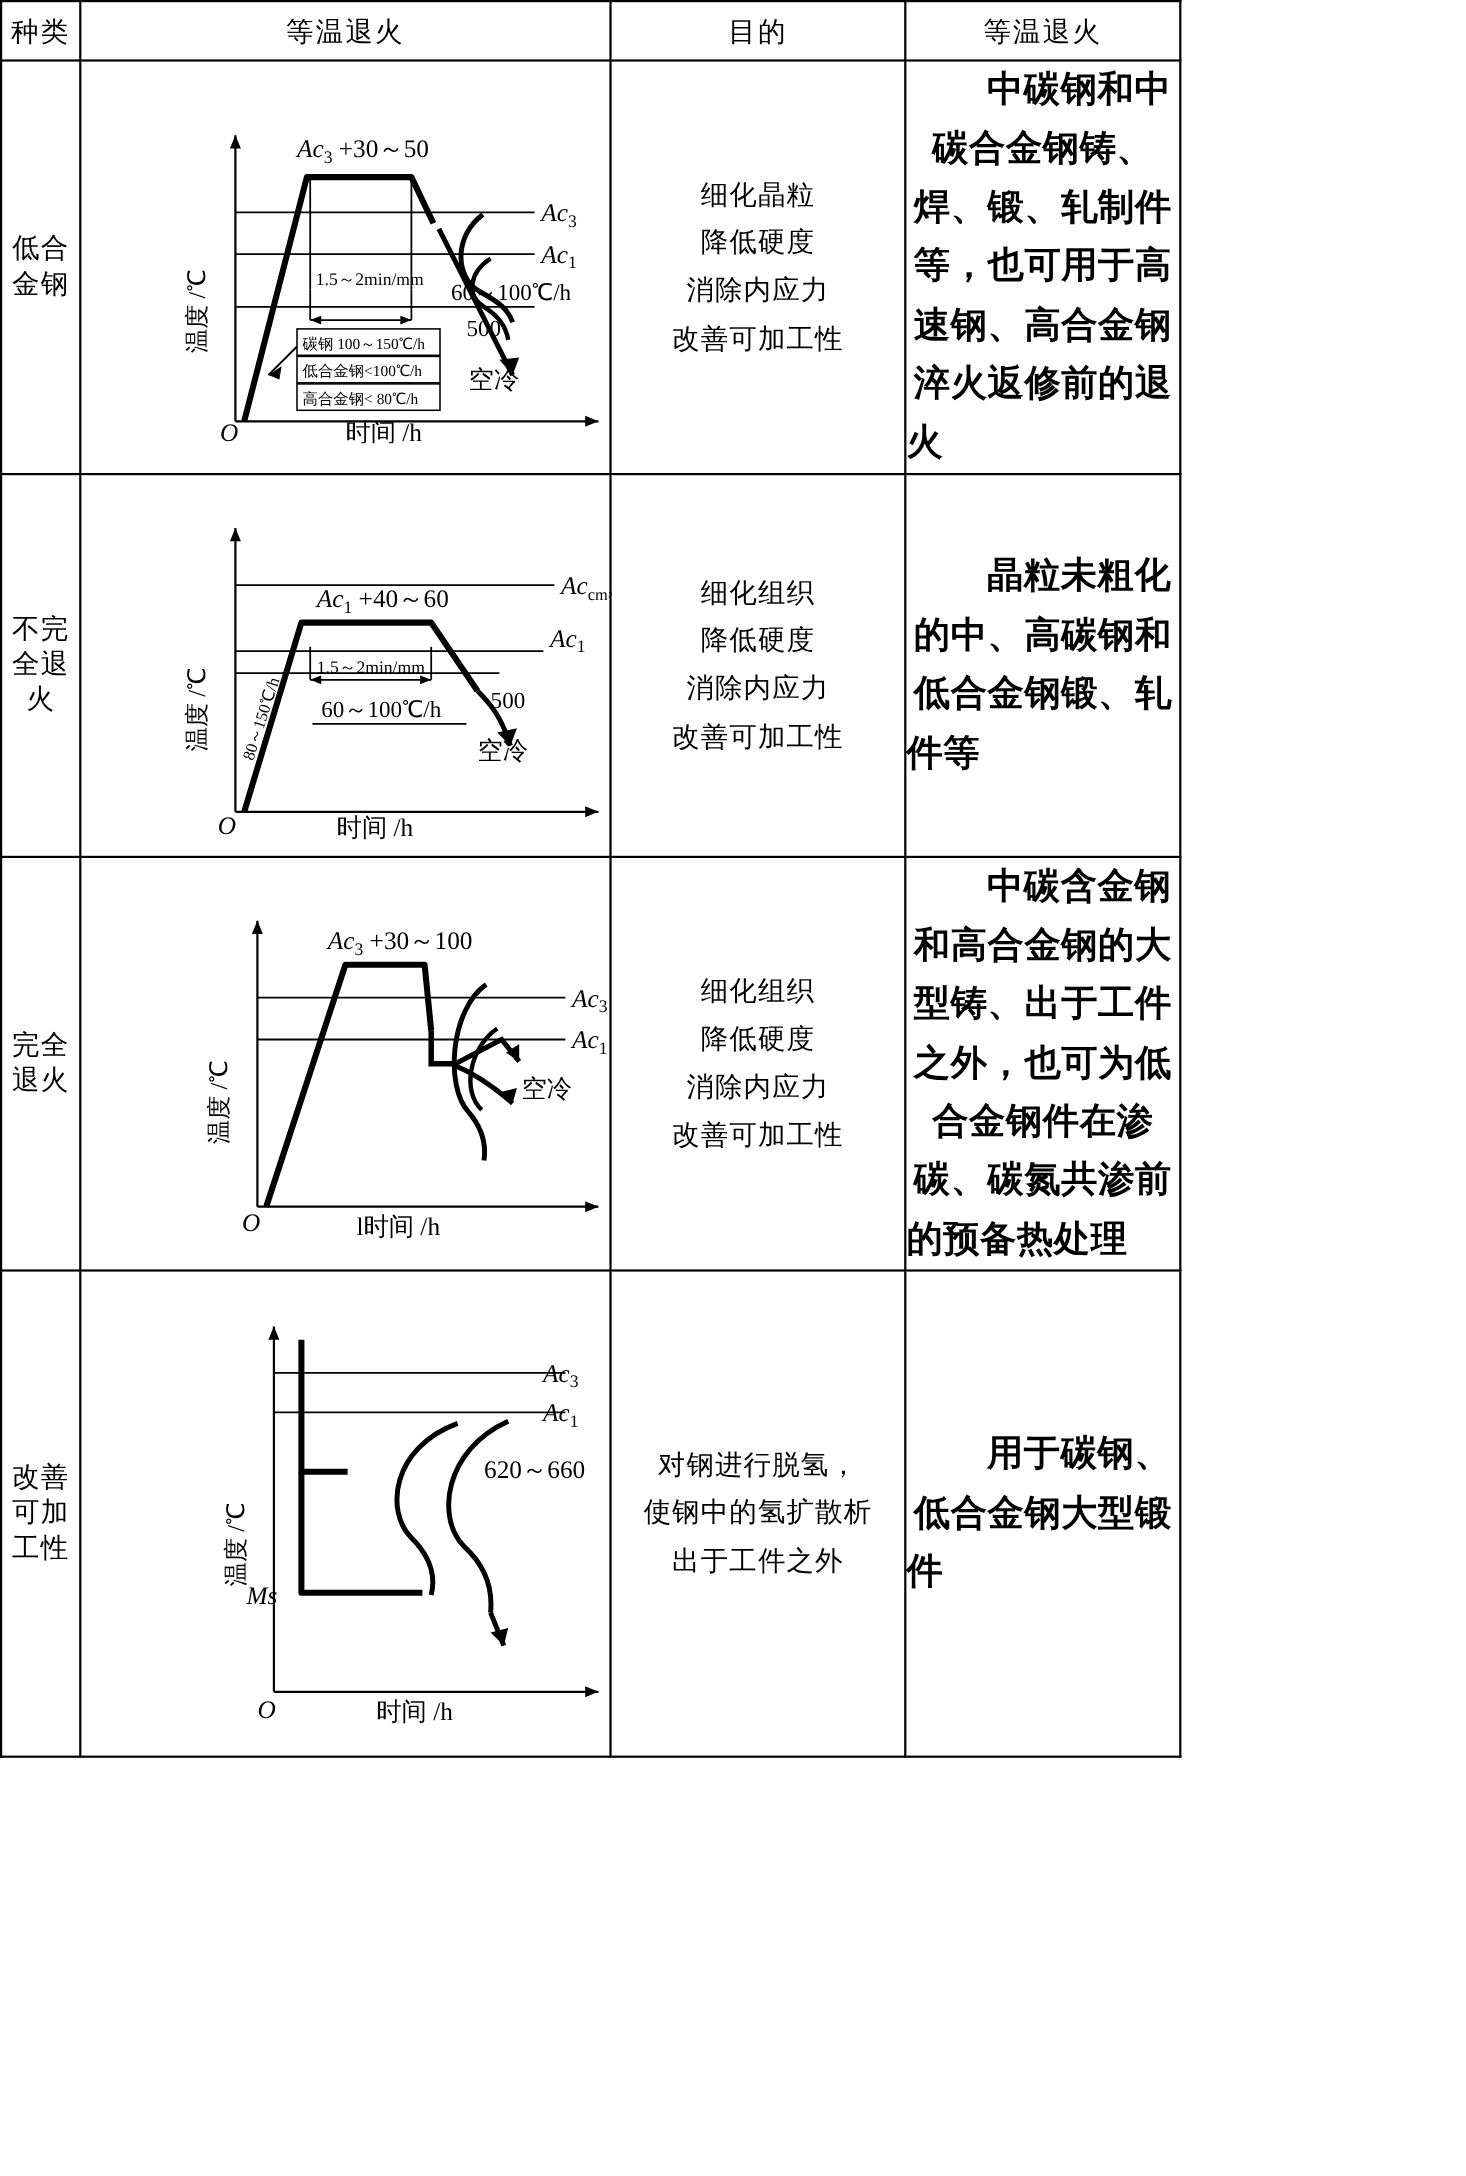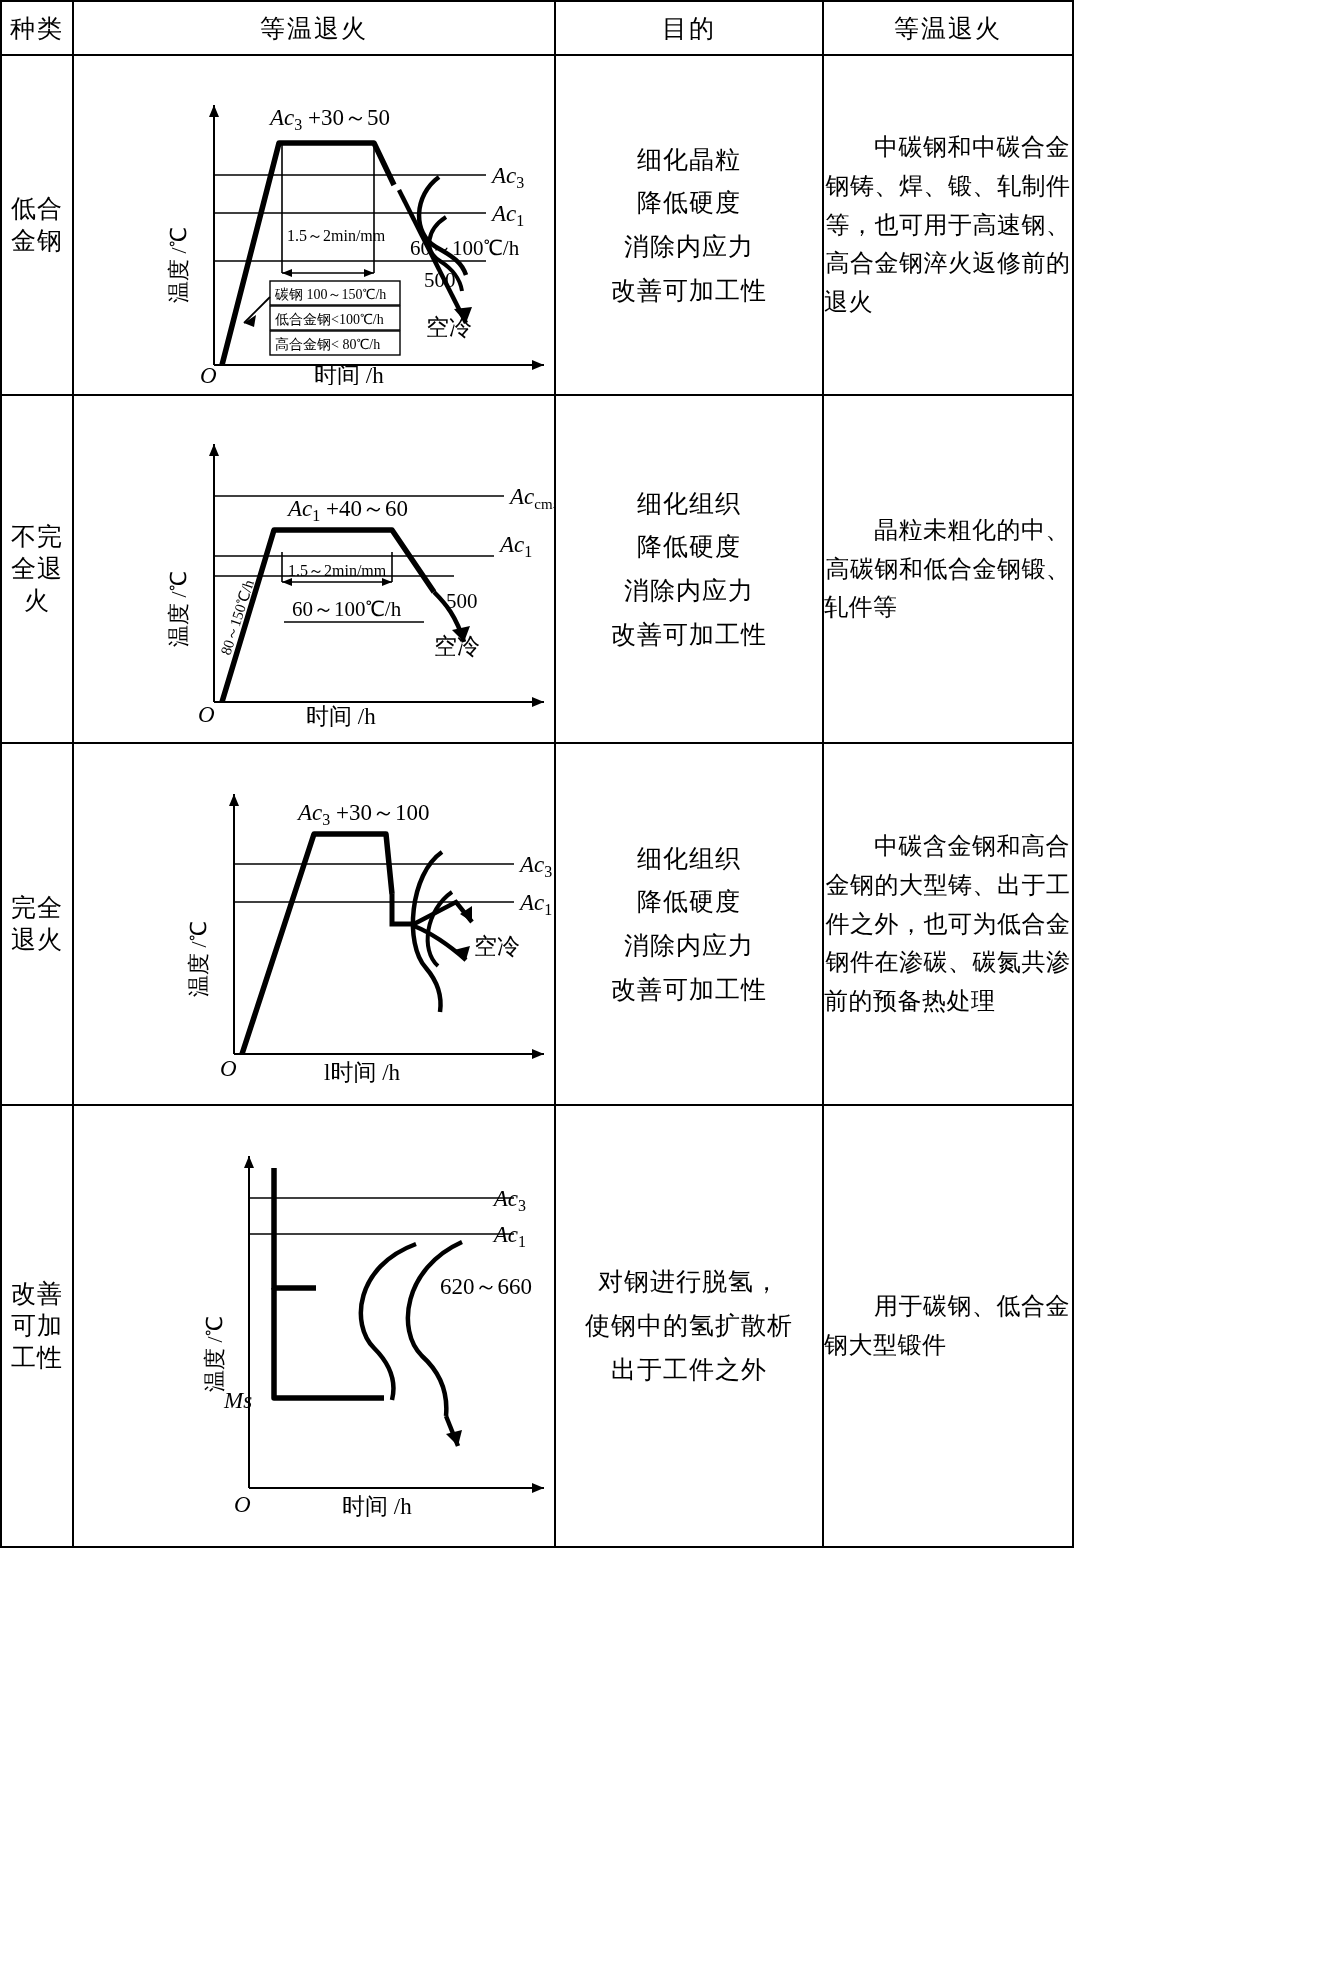--- a/index.html
+++ b/index.html
@@ -49,26 +49,27 @@
   }
   .purpose-cell {
     font-size: 25px;
     line-height: 1.75;
     text-align: left;
     padding-left: 40px;
     letter-spacing: 1px;
   }
   .purpose-cell .ln { display: block; white-space: nowrap; }
   .scope-cell {
-    font-size: 24px;
+    font-size: 33px;
     line-height: 1.62;
     text-align: justify;
     text-align-last: left;
     padding: 6px 22px 6px 22px;
     letter-spacing: 0.5px;
+    font-weight: bold;
   }
   .scope-cell p { margin: 0; text-indent: 2em; }
 
   .curve-wrap {
     position: relative;
     width: 482px;
     margin: 0 auto;
   }
   .curve-wrap svg { display: block; }
 

